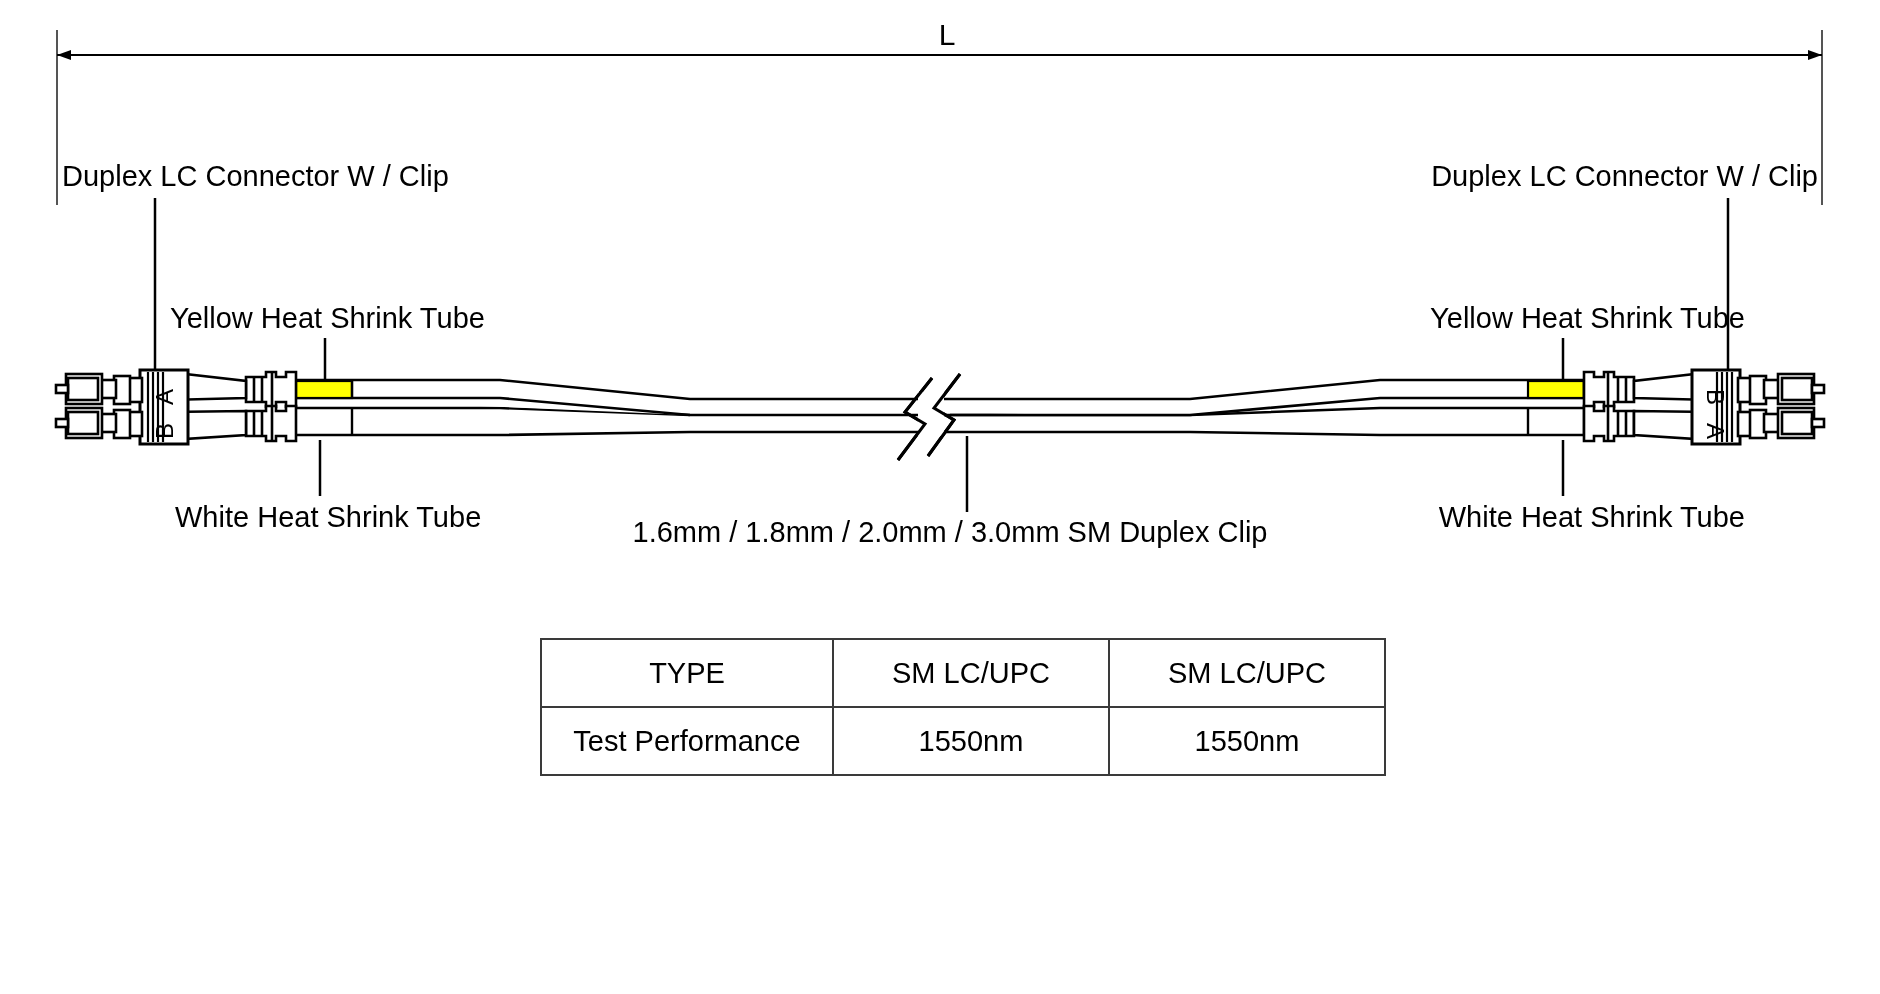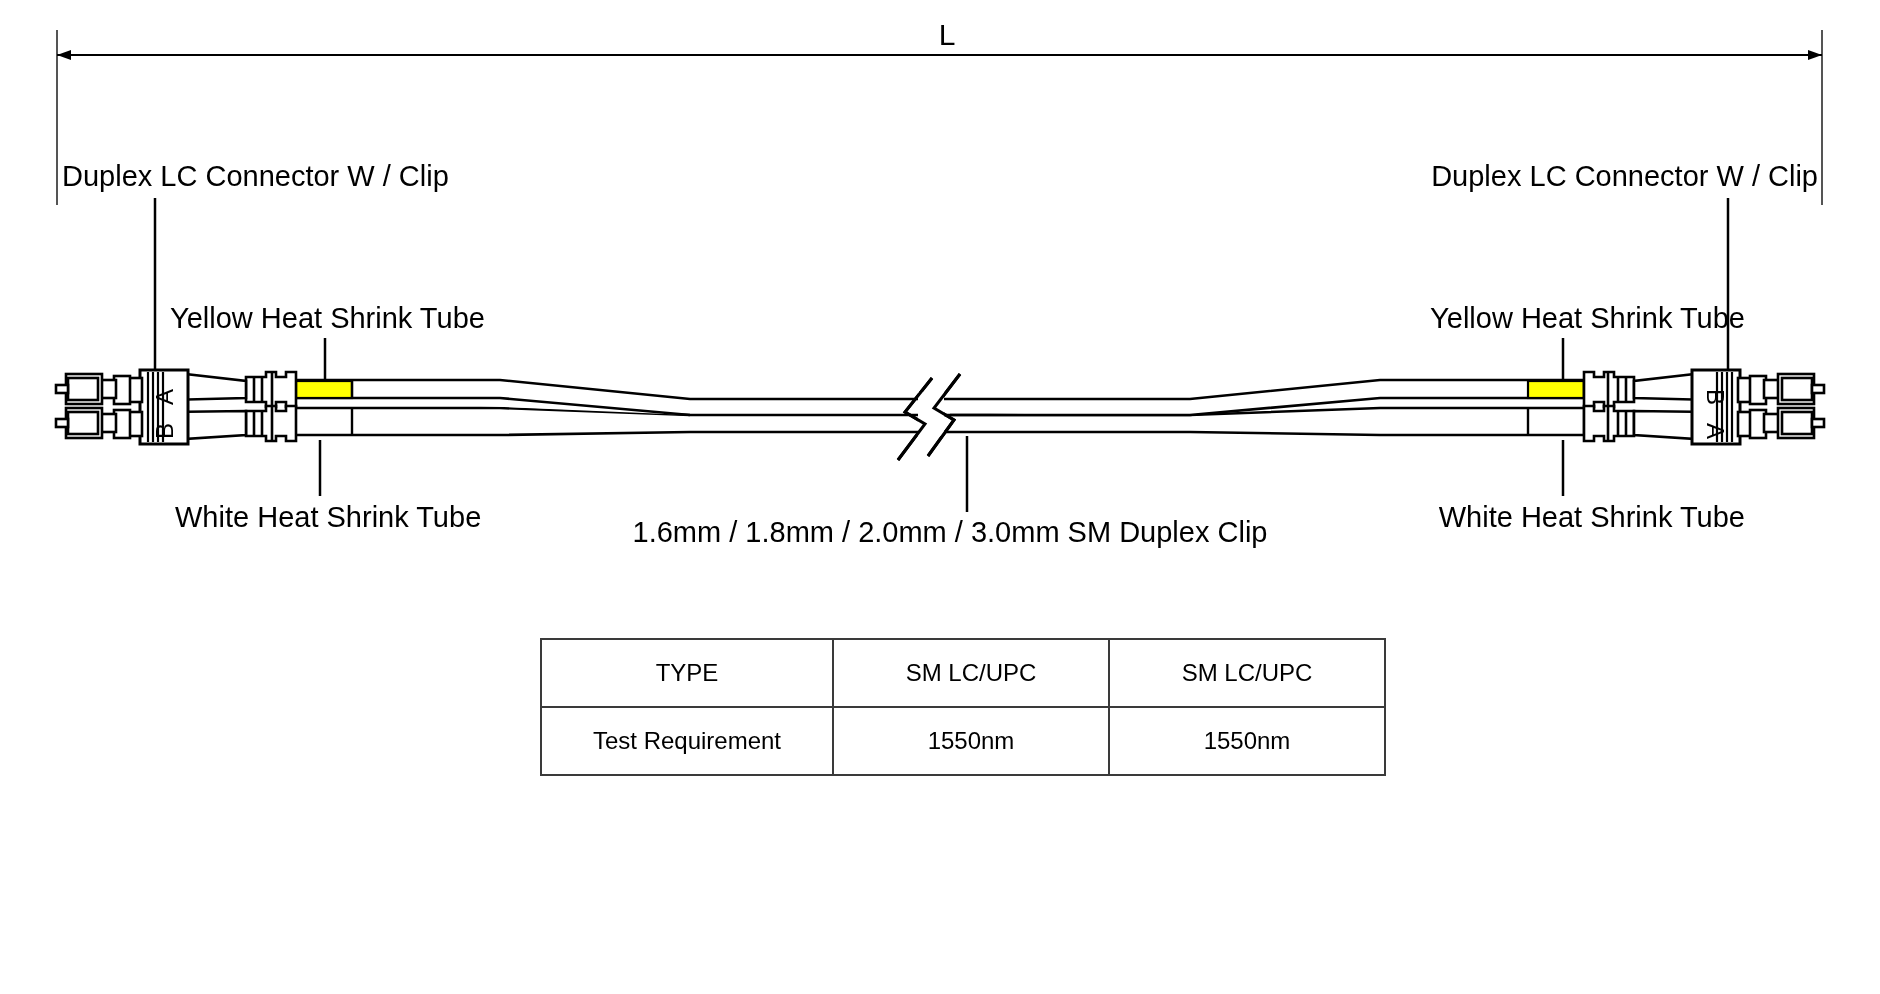--- a/index.html
+++ b/index.html
@@ -50,21 +50,21 @@
     white-space: nowrap;
   }
   table.perf {
     border-collapse: collapse;
     table-layout: fixed;
   }
   table.perf td {
     border: 2px solid #3a3a3a;
     text-align: center;
     vertical-align: middle;
-    font-size: 24px;
+    font-size: 29px;
     height: 66px;
     padding: 0 6px;
   }
   table.perf td.c0 { width: 278px; }
   table.perf td.c1 { width: 262px; }
   table.perf td.c2 { width: 262px; }
 </style>
 </head>
 <body>
 
@@ -249,21 +249,21 @@
 
   <div id="perf-wrap">
     <table class="perf">
       <tbody id="perf-body">
           <tr>
             <td class="c0">TYPE</td>
             <td class="c1">SM LC/UPC</td>
             <td class="c2">SM LC/UPC</td>
           </tr>
           <tr>
-            <td class="c0">Test Requirement</td>
+            <td class="c0">Test Performance</td>
             <td class="c1">1550nm</td>
             <td class="c2">1550nm</td>
           </tr>
         </tbody>
     </table>
   </div>
 
 </div>
 
 </body></html>

